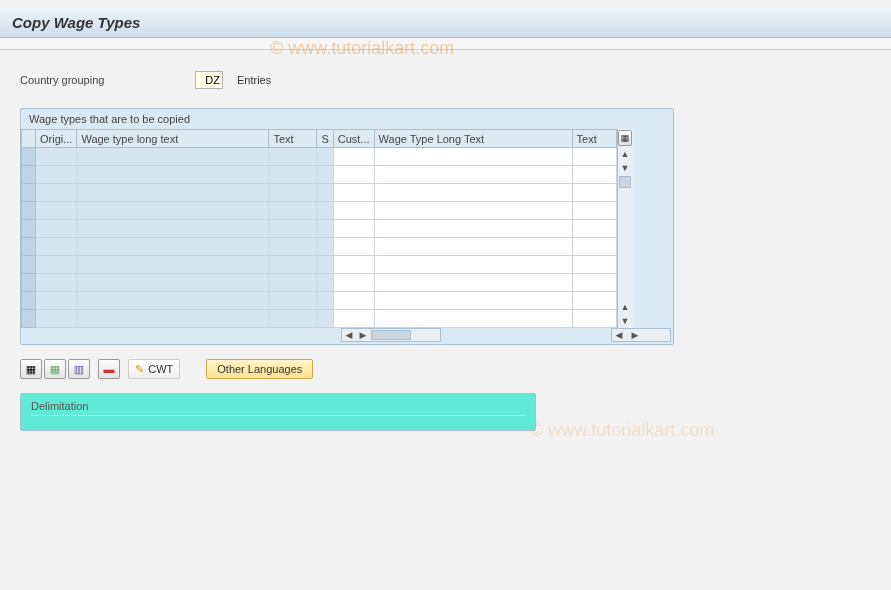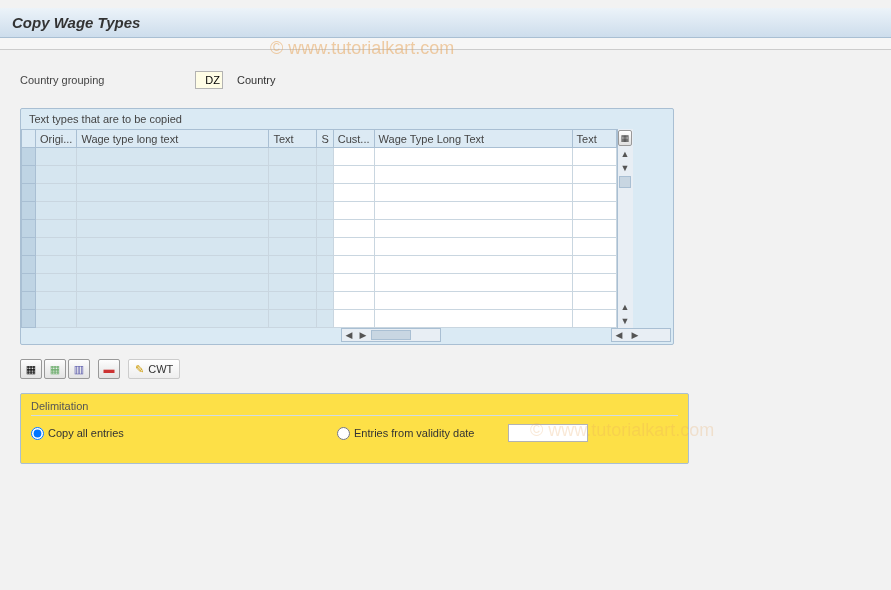--- a/index.html
+++ b/index.html
@@ -219,24 +219,24 @@
     }
     .sap-btn.white { 
       border:1px solid #ccc; background:linear-gradient(#fff,#eee);
       padding: 0 6px;
       gap:4px;
     }
     .btn-gap { width: 10px; }
 
     .delim-panel {
       margin-top: 14px;
-      width: 669px;
-      border: 1px solid #a9bfd3;
-      padding: 6px 10px 21px 10px;
-      background: #fde047;
+      width: 516px;
+      border: 1px solid #a9bfd3;
+      padding: 6px 10px 6px 10px;
+      background: #5eead4;
       border-radius: 2px;
     }
     .delim-title { color:#555; margin-bottom:8px; border-bottom:1px solid #d0dce6; padding-bottom:3px;}
     .delim-row { display:flex; align-items:center; }
     .delim-row label { display:flex; align-items:center; margin-right: 4px; }
     .delim-row input[type=radio]{ margin-right:4px; }
     .delim-col1 { width: 302px; }
     .delim-input {
       width: 80px; height: 18px;
       border:1px solid #b3b3b3;
@@ -251,27 +251,27 @@
 <div class="title-bar">Copy Wage Types</div>
 <div class="toolbar-strip"></div>
 <div class="watermark">© www.tutorialkart.com</div>
 <div class="watermark2">© www.tutorialkart.com</div>
 
 <div class="content">
 
   <div class="field-row">
     <span class="field-label">Country grouping</span>
     <input class="input-small" value="DZ" style="">
-    <span class="desc-text">Country</span>
+    <span class="desc-text">Entries</span>
   </div>
 
 
 
   <div class="table-panel">
-    <div class="table-title">Text types that are to be copied</div>
+    <div class="table-title">Wage types that are to be copied</div>
     <div class="table-wrapper">
       <table class="grid">
         <thead>
           <tr>
             <th style="width:14px;"></th>
             <th style="width:40px;">Origi...</th>
             <th style="width:192px;">Wage type long text</th>
             <th style="width:48px;">Text</th>
             <th style="width:12px;">S</th>
             <th style="width:40px;margin-left:44px;">Cust...</th>
@@ -421,30 +421,20 @@
     <button class="sap-icon-btn">
         <span style="color:#c33;">▬</span>
       </button>
     <div style="width:4px;"></div>
     <button class="sap-btn white">
       <span style="color:#c90;">✎</span>
       <span>CWT</span>
     </button>
     <div class="btn-gap"></div>
     <div class="btn-gap"></div>
+    <button class="sap-btn">Other Languages</button>
   </div>
 
   <div class="delim-panel">
     <div class="delim-title">Delimitation</div>
-    <div class="delim-row">
-      <label class="delim-col1">
-        <input type="radio" name="delim" checked="" style="">
-        <span>Copy all entries</span>
-      </label>
-      <label>
-        <input type="radio" name="delim" style="">
-        <span>Entries from validity date</span>
-      </label>
-      <input class="delim-input" value="" style="">
-    </div>
   </div>
 
 </div>
 
 </body></html>

